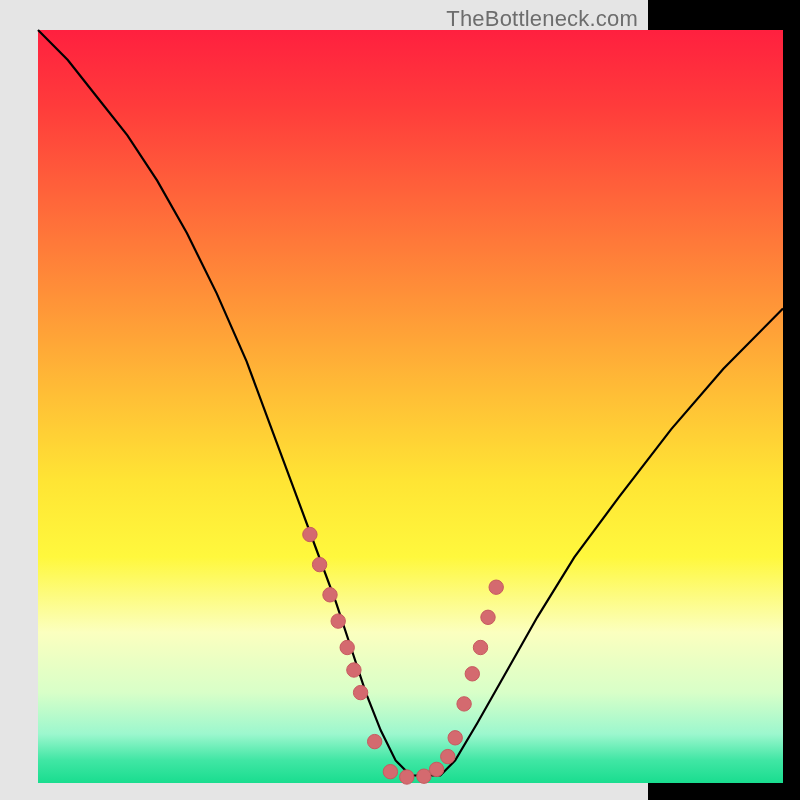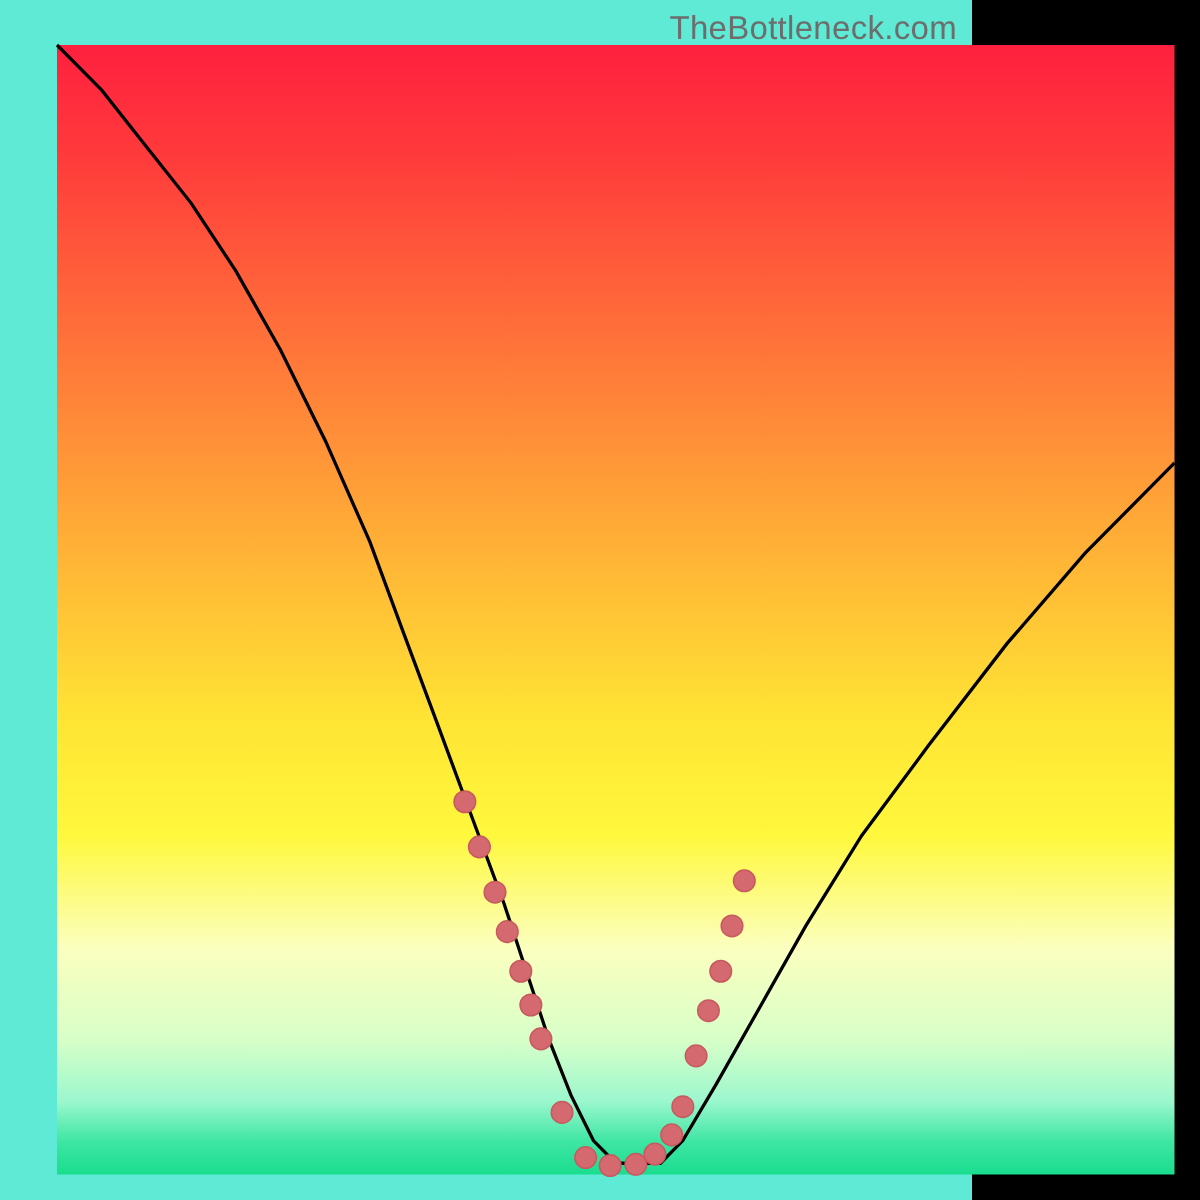--- a/index.html
+++ b/index.html
@@ -8,21 +8,21 @@
     width: 800px;
     height: 800px;
     background: #000;
     overflow: hidden;
     font-family: Arial, Helvetica, sans-serif;
   }
   .frame {
     position: relative;
     width: 648px;
     height: 800px;
-    background: #5eead4;
+    background: #e5e5e5;
   }
   .watermark {
     position: absolute;
     top: 6px;
     right: 10px;
     color: #6d6d6d;
     font-size: 22px;
     font-weight: 500;
     z-index: 10;
     letter-spacing: 0.2px;

